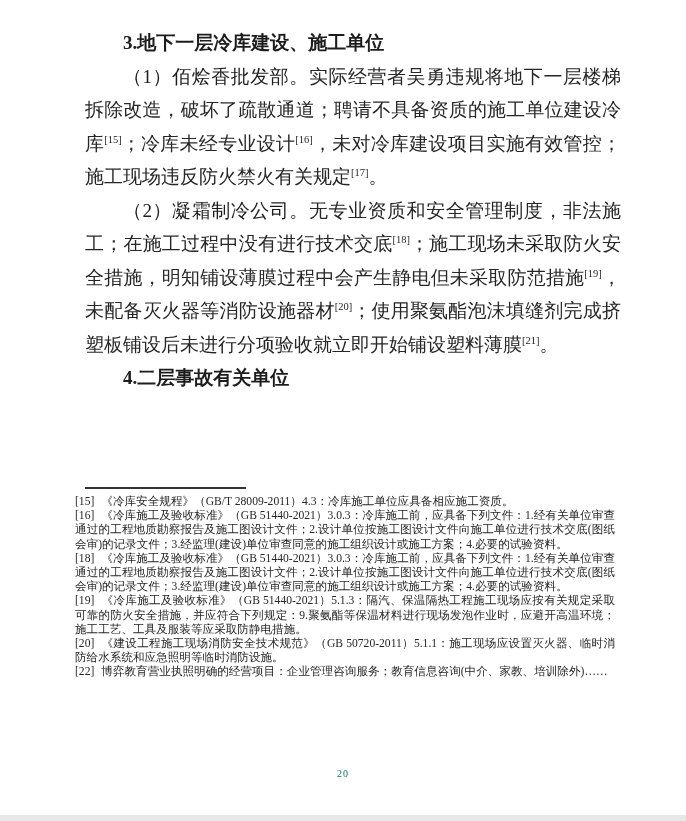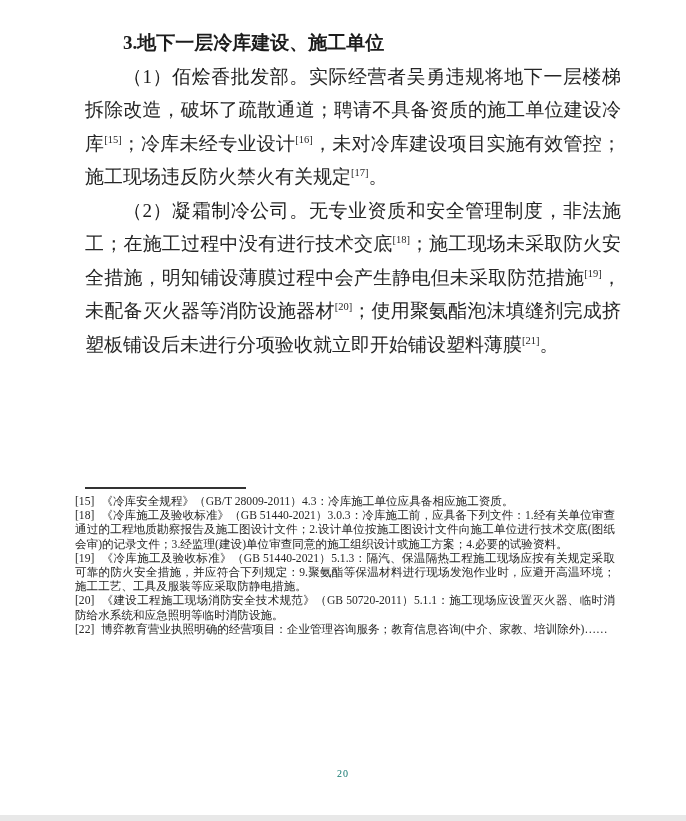--- a/index.html
+++ b/index.html
@@ -72,23 +72,25 @@
   }
 </style>
 </head>
 <body>
 
 <div class="page" style="background: rgb(255, 255, 255); color: rgb(38, 38, 38);">
   <div class="doc-body">
       <div class="heading">3.地下一层冷库建设、施工单位</div>
       <p><span class="lead">（1）佰烩香批发部。</span>实际经营者吴勇违规将地下一层楼梯拆除改造，破坏了疏散通道；聘请不具备资质的施工单位建设冷库<sup class="ref">[15]</sup>；冷库未经专业设计<sup class="ref">[16]</sup>，未对冷库建设项目实施有效管控；施工现场违反防火禁火有关规定<sup class="ref">[17]</sup>。</p>
       <p><span class="lead">（2）凝霜制冷公司。</span>无专业资质和安全管理制度，非法施工；在施工过程中没有进行技术交底<sup class="ref">[18]</sup>；施工现场未采取防火安全措施，明知铺设薄膜过程中会产生静电但未采取防范措施<sup class="ref">[19]</sup>，未配备灭火器等消防设施器材<sup class="ref">[20]</sup>；使用聚氨酯泡沫填缝剂完成挤塑板铺设后未进行分项验收就立即开始铺设塑料薄膜<sup class="ref">[21]</sup>。</p>
+      <div class="heading">4.二层事故有关单位</div>
     </div>
   <div class="fn-rule"></div>
   <div class="footnotes">
       <div class="footnote"><span class="fn-marker">[15]</span>《冷库安全规程》（GB/T 28009-2011）4.3：冷库施工单位应具备相应施工资质。</div>
+      <div class="footnote"><span class="fn-marker">[16]</span>《冷库施工及验收标准》（GB 51440-2021）3.0.3：冷库施工前，应具备下列文件：1.经有关单位审查通过的工程地质勘察报告及施工图设计文件；2.设计单位按施工图设计文件向施工单位进行技术交底(图纸会审)的记录文件；3.经监理(建设)单位审查同意的施工组织设计或施工方案；4.必要的试验资料。</div>
       <div class="footnote"><span class="fn-marker">[18]</span>《冷库施工及验收标准》（GB 51440-2021）3.0.3：冷库施工前，应具备下列文件：1.经有关单位审查通过的工程地质勘察报告及施工图设计文件；2.设计单位按施工图设计文件向施工单位进行技术交底(图纸会审)的记录文件；3.经监理(建设)单位审查同意的施工组织设计或施工方案；4.必要的试验资料。</div>
       <div class="footnote"><span class="fn-marker">[19]</span>《冷库施工及验收标准》（GB 51440-2021）5.1.3：隔汽、保温隔热工程施工现场应按有关规定采取可靠的防火安全措施，并应符合下列规定：9.聚氨酯等保温材料进行现场发泡作业时，应避开高温环境；施工工艺、工具及服装等应采取防静电措施。</div>
       <div class="footnote"><span class="fn-marker">[20]</span>《建设工程施工现场消防安全技术规范》（GB 50720-2011）5.1.1：施工现场应设置灭火器、临时消防给水系统和应急照明等临时消防设施。</div>
       <div class="footnote"><span class="fn-marker">[22]</span>博弈教育营业执照明确的经营项目：企业管理咨询服务；教育信息咨询(中介、家教、培训除外)……</div>
     </div>
   <div class="page-number">20</div>
 </div>
 
 </body></html>

